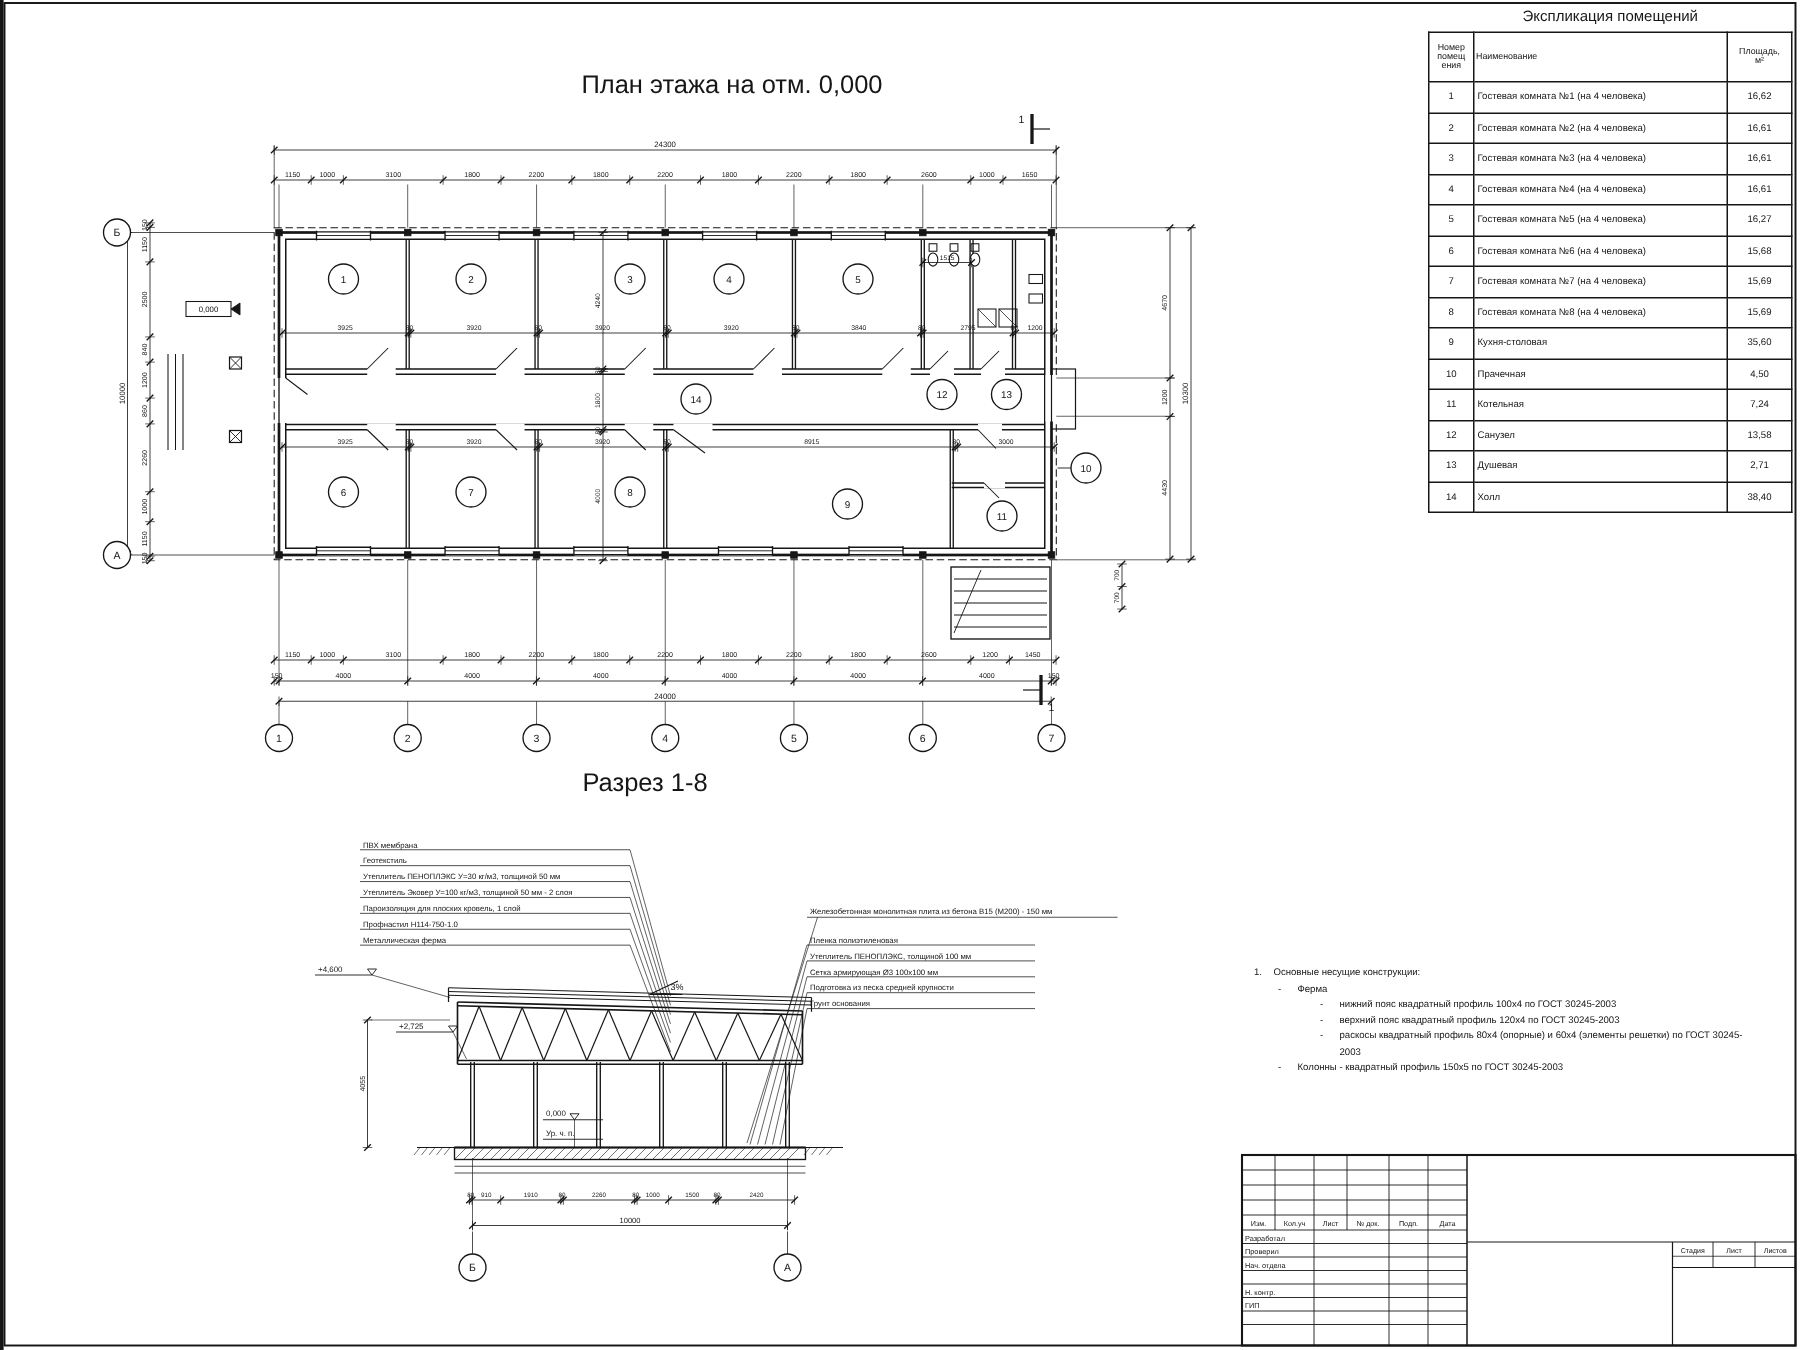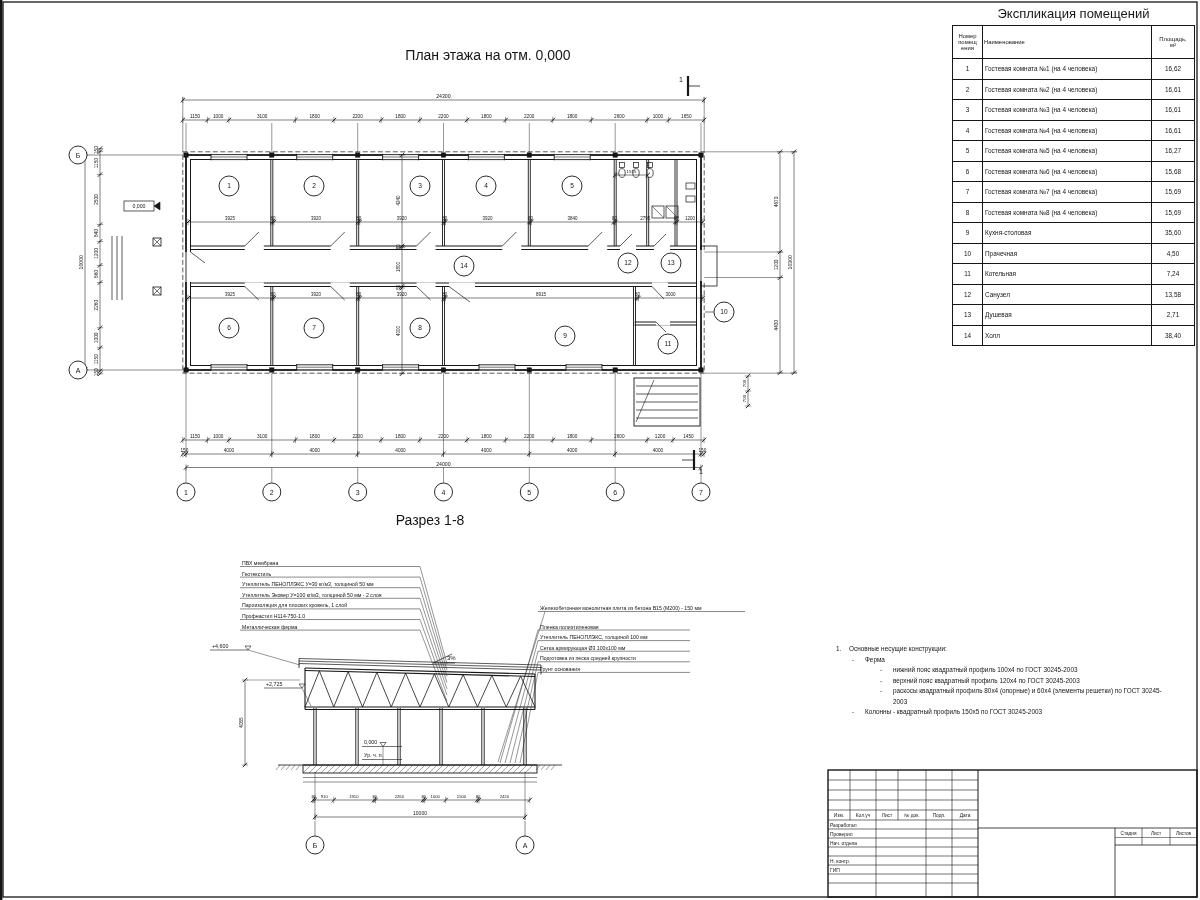--- a/index.html
+++ b/index.html
@@ -1,24 +1,24 @@
 <!DOCTYPE html>
 <html><head>
 <meta charset="utf-8">
 <style>
   html,body{margin:0;padding:0;background:#e8e8e8;}
   .sheet{position:relative;width:1200px;height:900px;background:#ffffff;overflow:hidden;
          font-family:"Liberation Sans",sans-serif;color:#161616;}
   svg text{font-family:"Liberation Sans",sans-serif;fill:#161616;}
   #cad{position:absolute;left:0;top:0;}
-  .title{position:absolute;font-size:14px;text-align:center;}
+  .title{position:absolute;font-size:17px;text-align:center;}
   .plan-title{left:348px;top:47px;width:280px;}
   .section-title{left:355px;top:512px;width:150px;}
   .schedule{position:absolute;top:6px;right:5px;width:243px;}
-  .sched-title{text-align:center;font-size:13px;margin-bottom:4px;}
+  .sched-title{text-align:center;font-size:10px;margin-bottom:4px;}
   .schedule table{border-collapse:collapse;width:100%;table-layout:fixed;}
   .schedule th,.schedule td{border:1px solid #161616;font-weight:normal;}
   .schedule th{font-size:5.9px;white-space:pre-line;height:30px;padding:1px;}
   .schedule td{font-size:6.4px;height:19.5px;padding:0 2px;}
   .schedule .c-num{width:27px;text-align:center;}
   .schedule .c-area{width:40px;text-align:center;}
   .schedule .c-name{text-align:left;}
   .notes{position:absolute;left:836px;top:644px;width:338px;font-size:6.4px;}
   .note-row{display:flex;line-height:1.65;}
   .note-row .marker{flex:none;width:13px;}

